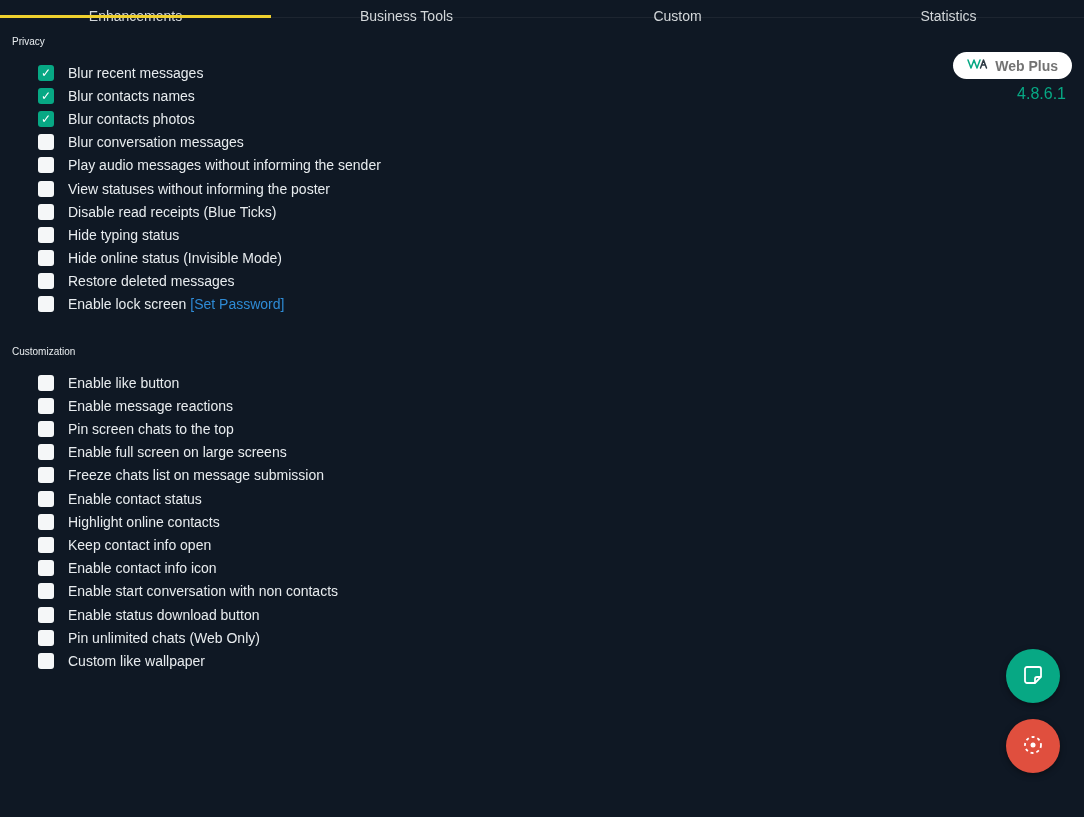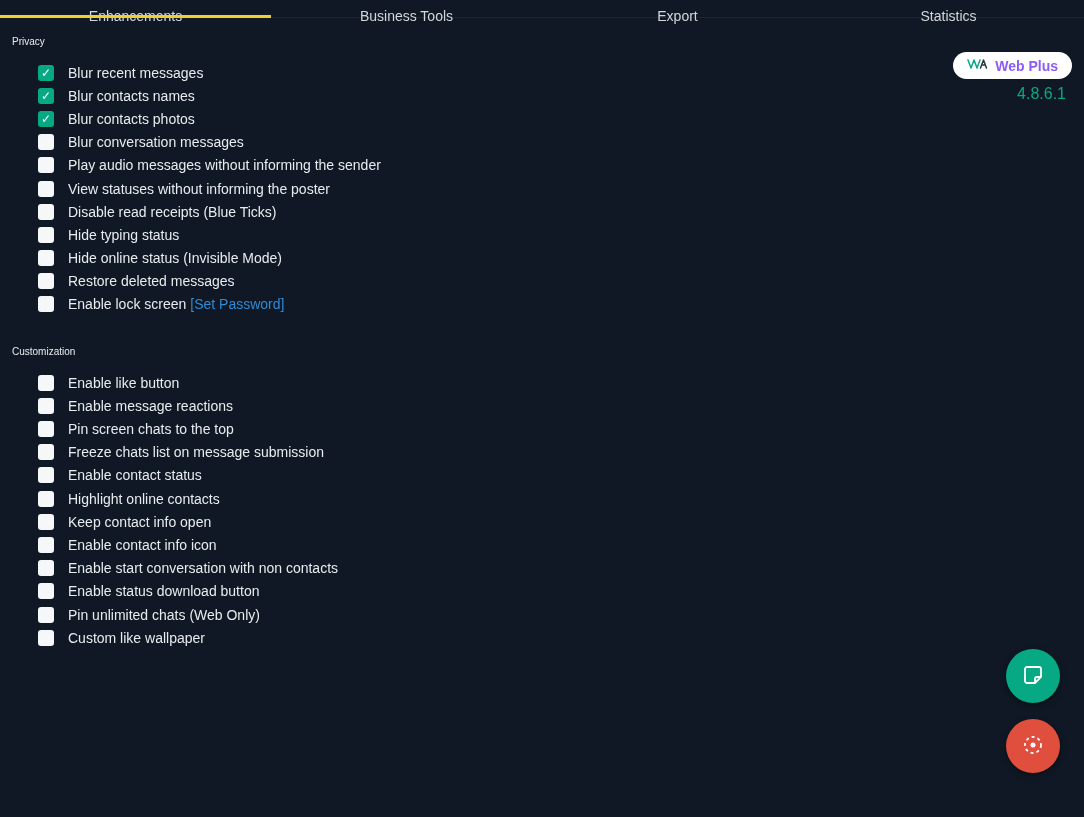--- a/index.html
+++ b/index.html
@@ -75,21 +75,21 @@
     right: 12px;
     text-align: right;
   }
   .badge {
     background: #ffffff;
     border-radius: 16px;
     padding: 5px 14px;
     display: inline-flex;
     align-items: center;
     gap: 6px;
-    color: #8b5cf6;
+    color: #737373;
     font-weight: 600;
     font-size: 14px;
   }
   .badge svg { width: 22px; height: 14px; }
   .version {
     color: #07a884;
     font-size: 16px;
     margin-top: 6px;
     padding-right: 6px;
     font-weight: 400;
@@ -109,21 +109,21 @@
   .fab.green { background: #07a884; bottom: 114px; }
   .fab.red   { background: #e04f3e; bottom: 44px; }
   .fab svg { width: 24px; height: 24px; stroke: #ffffff; fill: none; stroke-width: 1.8; }
 </style>
 </head>
 <body>
 
 <div class="tabs" id="tab-bar">
     <div class="tab active">Enhancements</div>
     <div class="tab">Business Tools</div>
-    <div class="tab">Export</div>
+    <div class="tab">Custom</div>
     <div class="tab">Statistics</div>
   </div>
 
 <div class="badge-wrap">
   <div class="badge">
     <span>
       <svg viewBox="0 0 44 20">
         <path d="M2 2 L8 18 L14 2 L20 18 L26 2" stroke="#07a884" stroke-width="3" fill="none" stroke-linejoin="round" stroke-linecap="round"></path>
         <path d="M27 18 L33 2 L39 18 M29.2 12 L36.8 12" stroke="#2e3b45" stroke-width="3" fill="none" stroke-linejoin="round" stroke-linecap="round"></path>
       </svg>
@@ -192,20 +192,24 @@
       <div class="option">
         <span class="checkbox unchecked"></span>
         <span class="option-label">Enable message reactions</span>
       </div>
       <div class="option">
         <span class="checkbox unchecked"></span>
         <span class="option-label">Pin screen chats to the top</span>
       </div>
       <div class="option">
         <span class="checkbox unchecked"></span>
+        <span class="option-label">Enable full screen on large screens</span>
+      </div>
+      <div class="option">
+        <span class="checkbox unchecked"></span>
         <span class="option-label">Freeze chats list on message submission</span>
       </div>
       <div class="option">
         <span class="checkbox unchecked"></span>
         <span class="option-label">Enable contact status</span>
       </div>
       <div class="option">
         <span class="checkbox unchecked"></span>
         <span class="option-label">Highlight online contacts</span>
       </div>

